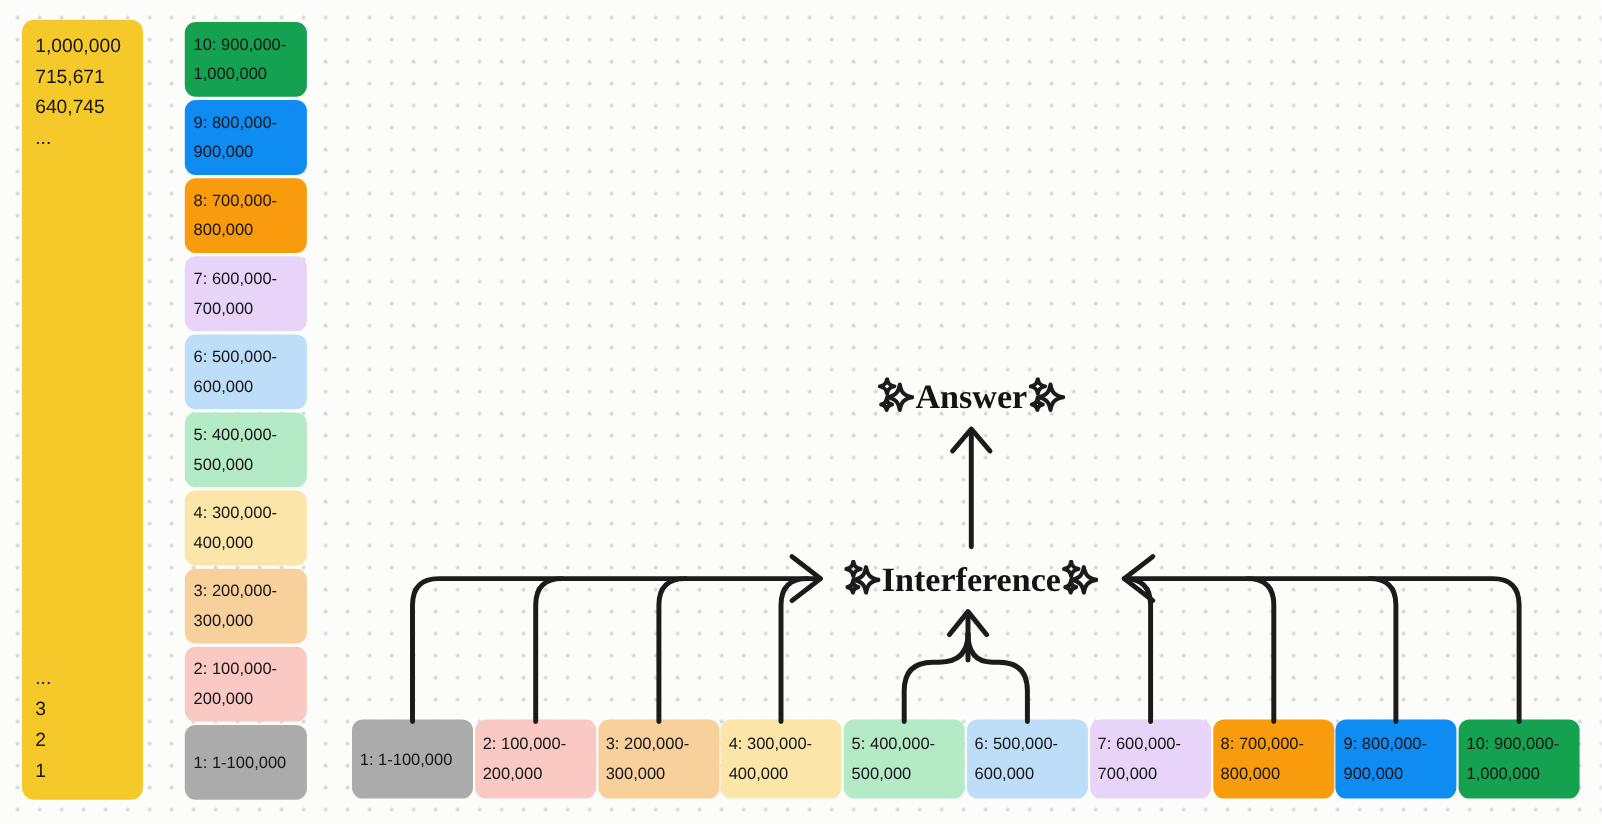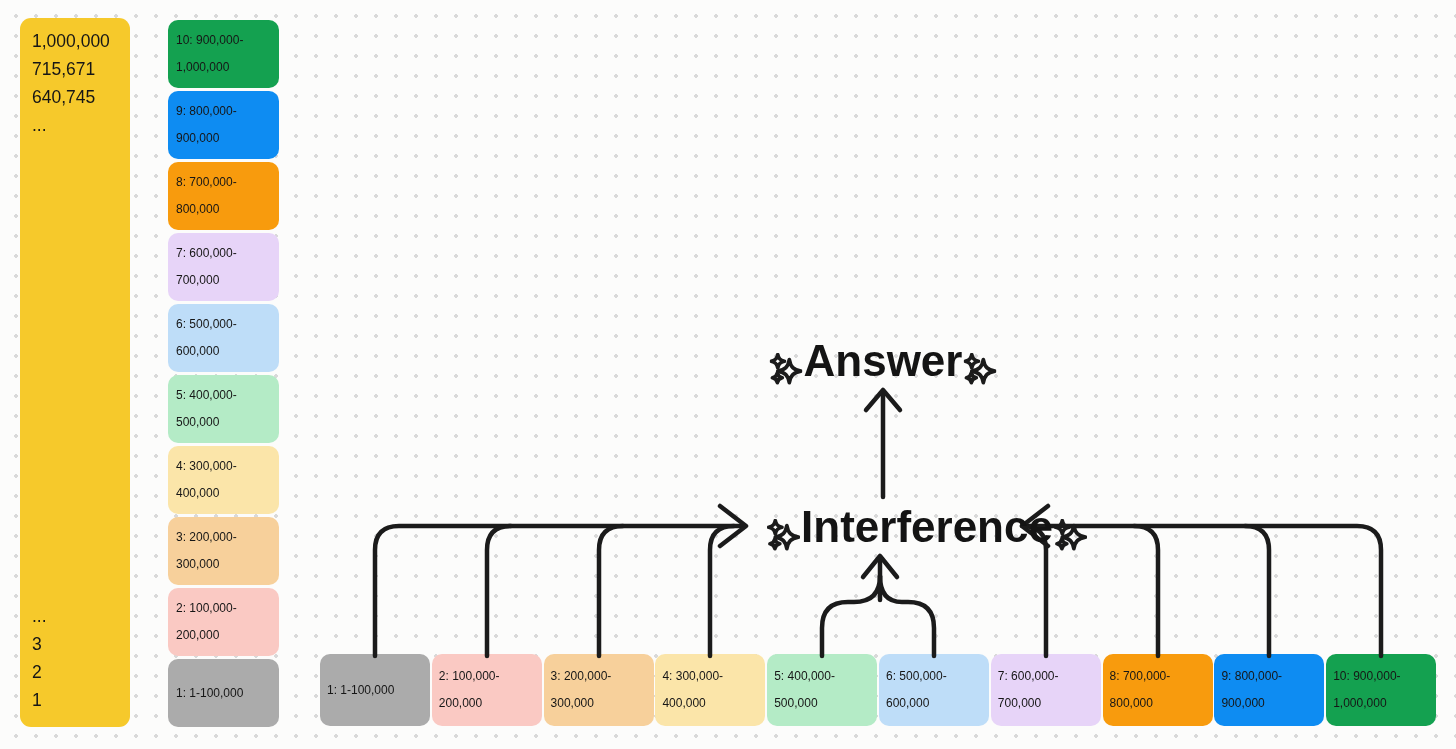--- a/index.html
+++ b/index.html
@@ -20,46 +20,46 @@
     border-radius:11px;
     display:flex;flex-direction:column;justify-content:space-between;
     padding:9px 6px 13px 12px;box-sizing:border-box;
     font-size:17.5px;line-height:28px;
   }
   
   .stack{
     position:absolute;left:168px;top:20px;width:111px;
     display:flex;flex-direction:column;gap:3px;
   }
-  .boxtxt{font-size:12px;line-height:27px;}
+  .boxtxt{font-size:15px;line-height:27px;}
   .stack .box{
     height:68px;border-radius:10px;
     padding:0 4px 0 8px;box-sizing:border-box;
     display:flex;flex-direction:column;justify-content:center;
   }
   
   .bottom-row{
     position:absolute;left:320px;top:654px;
     display:flex;gap:1.8px;
   }
   .bottom-row .box{
     width:110px;height:72px;border-radius:10px;
     padding:0 2px 0 7px;box-sizing:border-box;
     display:flex;flex-direction:column;justify-content:center;
   }
   .l2:empty{display:none;}
   
   .biglabel{
     position:absolute;transform:translate(-50%,-50%);
-    display:flex;align-items:flex-end;gap:1px;
-    font-size:44px;font-weight:600;color:#141414;white-space:nowrap;
+    display:flex;align-items:flex-start;gap:1px;
+    font-size:31px;font-weight:600;color:#141414;white-space:nowrap;font-family:Liberation Serif, serif;
   }
   .biglabel .spark{width:33px;height:33px;flex:0 0 auto;}
   #answer-label{left:883px;top:361px;}
-  #interference-label{left:927px;top:527px;}
+  #interference-label{left:883px;top:527px;}
   
   .arrows{position:absolute;left:0;top:0;pointer-events:none;}
   .arrows path{fill:none;stroke:#1b1b1b;stroke-width:4.5;stroke-linecap:round;stroke-linejoin:round;}
 </style>
 </head>
 <body>
 
 <div class="canvas">
 
   <div class="left-col" style="background-color: rgb(246, 201, 43);">

